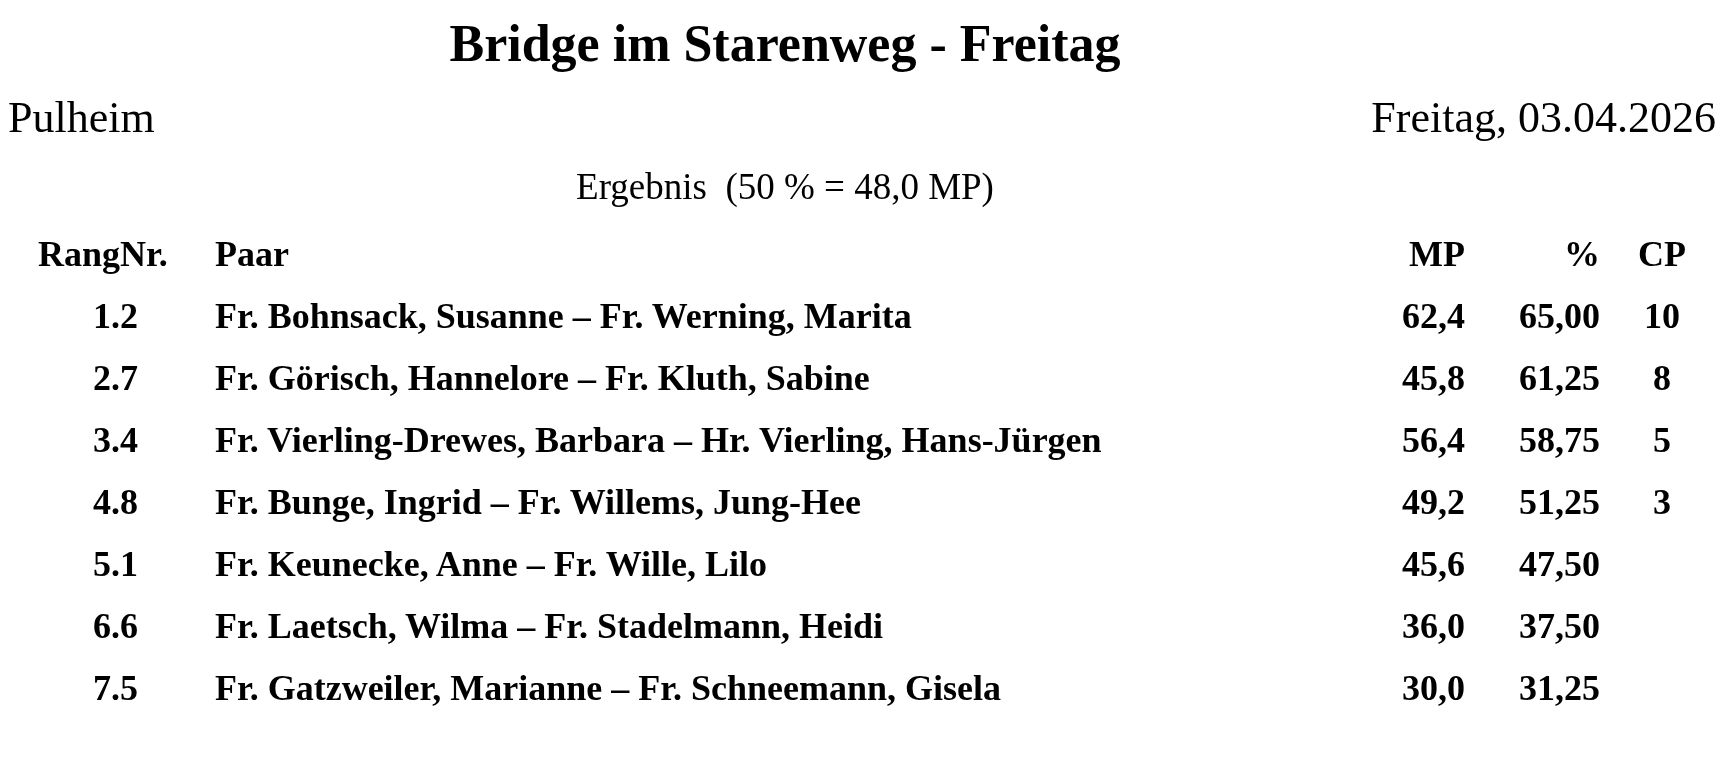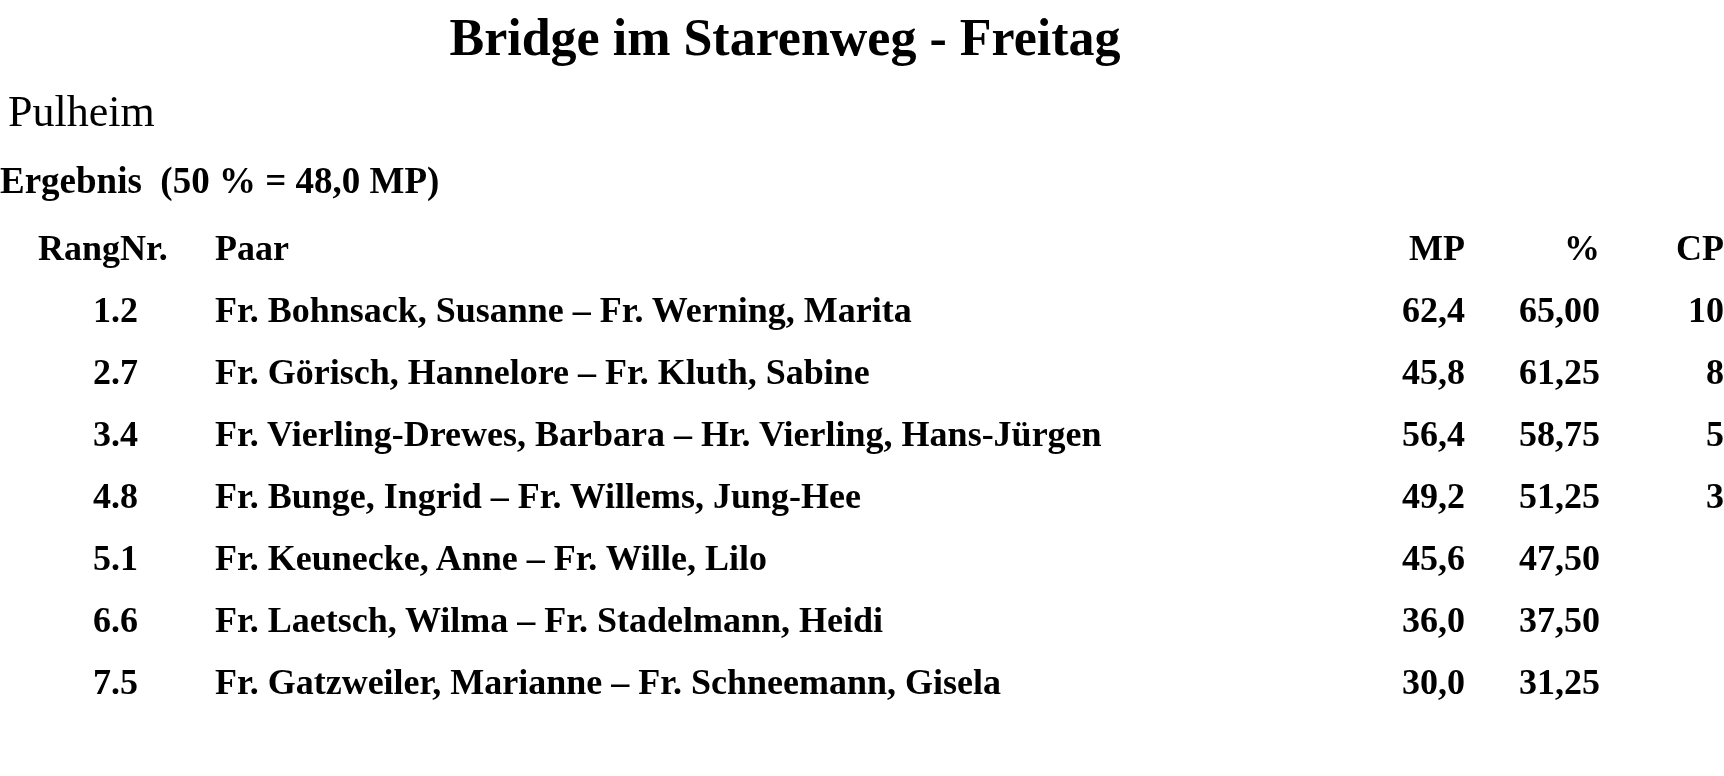--- a/index.html
+++ b/index.html
@@ -9,44 +9,44 @@
     color: #000000;
     font-family: "Liberation Serif", "DejaVu Serif", serif;
   }
   .page {
     position: relative;
     width: 1724px;
     height: 776px;
     background: #ffffff;
     overflow: hidden;
     box-sizing: border-box;
-    padding-top: 6px;
+    padding-top: 12px;
   }
   .title {
     width: 1570px;
     text-align: center;
     font-size: 52px;
     font-weight: bold;
     margin: 2px 0 0 0;
     line-height: 1.15;
   }
   .meta-row {
     display: flex;
     justify-content: space-between;
     align-items: baseline;
     font-size: 44px;
     margin-top: 18px;
     padding: 0 8px 0 8px;
     line-height: 1.2;
   }
   .subtitle {
     width: 1570px;
-    text-align: left;
+    text-align: center;
     font-size: 37px;
-    font-weight: bold;
+    font-weight: normal;
     margin: 20px 0 0 0;
     line-height: 1.2;
     white-space: pre;
   }
   table.results {
     margin-top: 14px;
     border-collapse: collapse;
     table-layout: fixed;
     width: 1724px;
     font-size: 36px;
@@ -66,32 +66,33 @@
   col.c-mp   { width: 115px; }
   col.c-pct  { width: 135px; }
   col.c-cp   { width: 124px; }
 
   .h-rank, .cell-rank { text-align: right; padding-right: 6px; }
   .h-nr,   .cell-nr   { text-align: left; }
   .h-pair             { text-align: left; }
   .cell-pair          { text-align: left; padding-left: 40px; font-weight: bold; }
   .h-mp,   .cell-mp   { text-align: right; }
   .h-pct,  .cell-pct  { text-align: right; }
-  .h-cp,   .cell-cp   { text-align: right; padding-right: 16px; }
+  .h-cp,   .cell-cp   { text-align: center; padding-right: 16px; }
   .cell-rank          { font-weight: bold; }
 </style>
 </head>
 <body>
 
 <div class="page">
 
   <h1 class="title">Bridge im Starenweg - Freitag</h1>
 
   <div class="meta-row">
     <span>Pulheim</span>
+    <span>Freitag, 03.04.2026</span>
   </div>
 
   <h2 class="subtitle">Ergebnis  (50 % = 48,0 MP)</h2>
 
   <table class="results">
     <colgroup>
       <col class="c-rank">
         <col class="c-nr">
         <col class="c-pair">
         <col class="c-mp">

